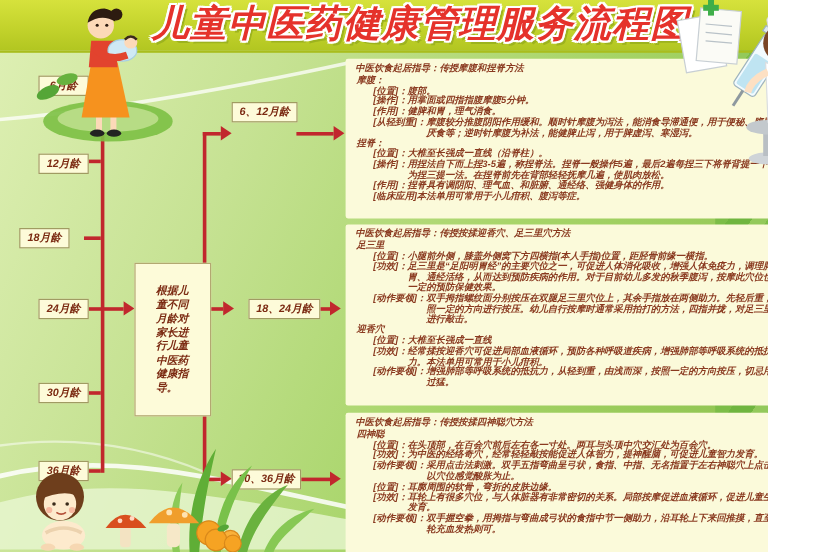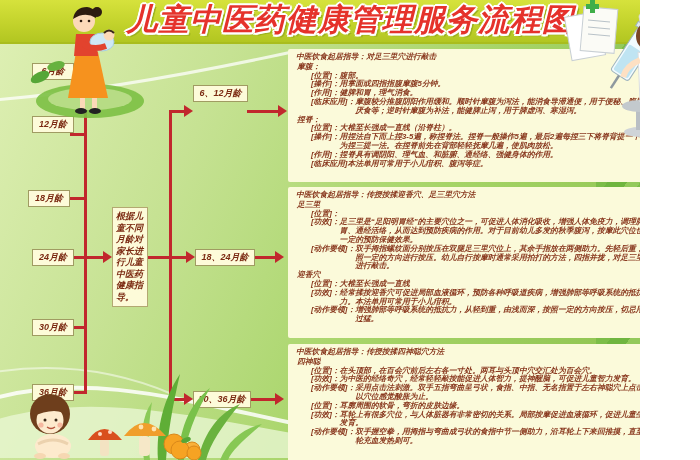--- a/index.html
+++ b/index.html
@@ -14,21 +14,21 @@
     background:linear-gradient(180deg,#d6e23c 0%,#c3d32c 55%,#b2c621 100%);
     border-bottom:2px solid #a9bd1e;}
   .title{width:100%;text-align:center;line-height:40px;font-size:31px;font-weight:900;
     letter-spacing:1px;color:#e5322b;
     text-shadow:-2px 0 0 #fff,2px 0 0 #fff,0 -2px 0 #fff,0 2px 0 #fff,
       -1.5px -1.5px 0 #fff,1.5px -1.5px 0 #fff,-1.5px 1.5px 0 #fff,1.5px 1.5px 0 #fff,
       3px 3px 0 #9db31e;}
   
   .agebox,.groupbox{position:absolute;z-index:2;background:#fdfbd9;border:1px solid #a09b62;
     color:#7b2a12;font-weight:bold;text-align:center;height:15px;line-height:15px;font-size:9px;}
-  .notebox{position:absolute;z-index:2;left:112px;top:207px;width:28px;padding:3px;
+  .notebox{position:absolute;z-index:2;left:112px;top:219px;width:28px;padding:17px;
     background:#fdfbd9;border:1px solid #b3a871;color:#7b2a12;font-weight:bold;
     font-size:9px;line-height:11.5px;word-break:break-all;}
   
   .vline{position:absolute;z-index:1;width:3px;background:#c1272d;}
   .hline{position:absolute;z-index:1;height:3px;background:#c1272d;}
   .arr{position:absolute;z-index:1;width:0;height:0;
     border-top:6px solid transparent;border-bottom:6px solid transparent;border-left:9px solid #c1272d;}
   
   .panel{position:absolute;z-index:2;left:288px;width:360px;background:#fbfada;border-radius:2px;
     color:#8a3a20;font-weight:bold;font-size:7.8px;line-height:8.8px;
@@ -53,22 +53,22 @@
     <path d="M-5,398 C130,362 250,430 470,452" stroke="#ffffff" stroke-width="4" fill="none" opacity="0.85"></path>
   </svg>
 
   <div class="rightband"></div>
 
   <div class="banner">
     <div class="title">儿童中医药健康管理服务流程图</div>
   </div>
 
   <div class="agebox" style="left:32px;top:63px;width:40px">6月龄</div>
-  <div class="agebox" style="left:32px;top:116px;width:40px">12月龄</div>
-  <div class="agebox" style="left:28px;top:190px;width:40px">18月龄</div>
+  <div class="agebox" style="left:32px;top:128px;width:40px">12月龄</div>
+  <div class="agebox" style="left:16px;top:190px;width:40px">18月龄</div>
   <div class="agebox" style="left:32px;top:249px;width:40px">24月龄</div>
   <div class="agebox" style="left:32px;top:319px;width:40px">30月龄</div>
   <div class="agebox" style="left:32px;top:384px;width:40px">36月龄</div>
 
   <div class="vline" style="left:84px;top:69px;height:325px"></div>
   <div class="hline" style="left:70px;top:69px;width:14px"></div>
   <div class="hline" style="left:70px;top:133px;width:14px"></div>
   <div class="hline" style="left:70px;top:197px;width:14px"></div>
   <div class="hline" style="left:71px;top:256px;width:32px"></div>
   <div class="arr" style="left:103px;top:251px"></div>
@@ -81,47 +81,47 @@
   <div class="vline" style="left:169px;top:110px;height:291px"></div>
 
   <div class="hline" style="left:169px;top:110px;width:15px"></div>
   <div class="arr" style="left:184px;top:105px"></div>
   <div class="groupbox" style="left:193px;top:85px;width:53px">6、12月龄</div>
   <div class="hline" style="left:247px;top:110px;width:31px"></div>
   <div class="arr" style="left:278px;top:105px"></div>
 
   <div class="hline" style="left:169px;top:256px;width:17px"></div>
   <div class="arr" style="left:186px;top:251px"></div>
-  <div class="groupbox" style="left:195px;top:249px;width:58px">18、24月龄</div>
+  <div class="groupbox" style="left:207px;top:249px;width:58px">18、24月龄</div>
   <div class="hline" style="left:254px;top:256px;width:21px"></div>
   <div class="arr" style="left:275px;top:251px"></div>
 
   <div class="hline" style="left:169px;top:398px;width:15px"></div>
   <div class="arr" style="left:184px;top:393px"></div>
   <div class="groupbox" style="left:193px;top:391px;width:56px">30、36月龄</div>
   <div class="hline" style="left:250px;top:398px;width:25px"></div>
   <div class="arr" style="left:275px;top:393px"></div>
 
   <div class="panel" style="top:49px;height:126px">
-      <div class="panel-header">中医饮食起居指导：对足三里穴进行敲击</div>
+      <div class="panel-header">中医饮食起居指导：传授摩腹和捏脊方法</div>
       <div class="sec-name">摩腹：</div>
       <div class="item">
         <span class="lab">[位置]：</span>
         <span class="txt">腹部。</span>
       </div>
       <div class="item">
         <span class="lab">[操作]：</span>
         <span class="txt">用掌面或四指指腹摩腹5分钟。</span>
       </div>
       <div class="item">
         <span class="lab">[作用]：</span>
         <span class="txt">健脾和胃，理气消食。</span>
       </div>
       <div class="item">
-        <span class="lab">[临床应用]：</span>
+        <span class="lab">[从轻到重]：</span>
         <span class="txt">摩腹较分推腹阴阳作用缓和。顺时针摩腹为泻法，能消食导滞通便，用于便秘、腹胀、厌食等；逆时针摩腹为补法，能健脾止泻，用于脾虚泻、寒湿泻。</span>
       </div>
       <div class="sec-name">捏脊：</div>
       <div class="item">
         <span class="lab">[位置]：</span>
         <span class="txt">大椎至长强成一直线（沿脊柱）。</span>
       </div>
       <div class="item">
         <span class="lab">[操作]：</span>
         <span class="txt">用捏法自下而上捏3-5遍，称捏脊法。捏脊一般操作5遍，最后2遍每捏三下将脊背提一下，称为捏三提一法。在捏脊前先在背部轻轻抚摩几遍，使肌肉放松。</span>
@@ -133,20 +133,21 @@
       <div class="item">
         <span class="lab">[临床应用]</span>
         <span class="txt">本法单用可常用于小儿疳积、腹泻等症。</span>
       </div>
     </div>
   <div class="panel" style="top:187px;height:144px">
       <div class="panel-header">中医饮食起居指导：传授按揉迎香穴、足三里穴方法</div>
       <div class="sec-name">足三里</div>
       <div class="item">
         <span class="lab">[位置]：</span>
+        <span class="txt">小腿前外侧，膝盖外侧窝下方四横指(本人手指)位置，距胫骨前缘一横指。</span>
       </div>
       <div class="item">
         <span class="lab">[功效]：</span>
         <span class="txt">足三里是“足阳明胃经”的主要穴位之一，可促进人体消化吸收，增强人体免疫力，调理脾胃、通经活络，从而达到预防疾病的作用。对于目前幼儿多发的秋季腹泻，按摩此穴位也有一定的预防保健效果。</span>
       </div>
       <div class="item">
         <span class="lab">[动作要领]：</span>
         <span class="txt">双手拇指螺纹面分别按压在双腿足三里穴位上，其余手指放在两侧助力。先轻后重，按照一定的方向进行按压。幼儿自行按摩时通常采用拍打的方法，四指并拢，对足三里穴进行敲击。</span>
       </div>
       <div class="sec-name">迎香穴</div>

